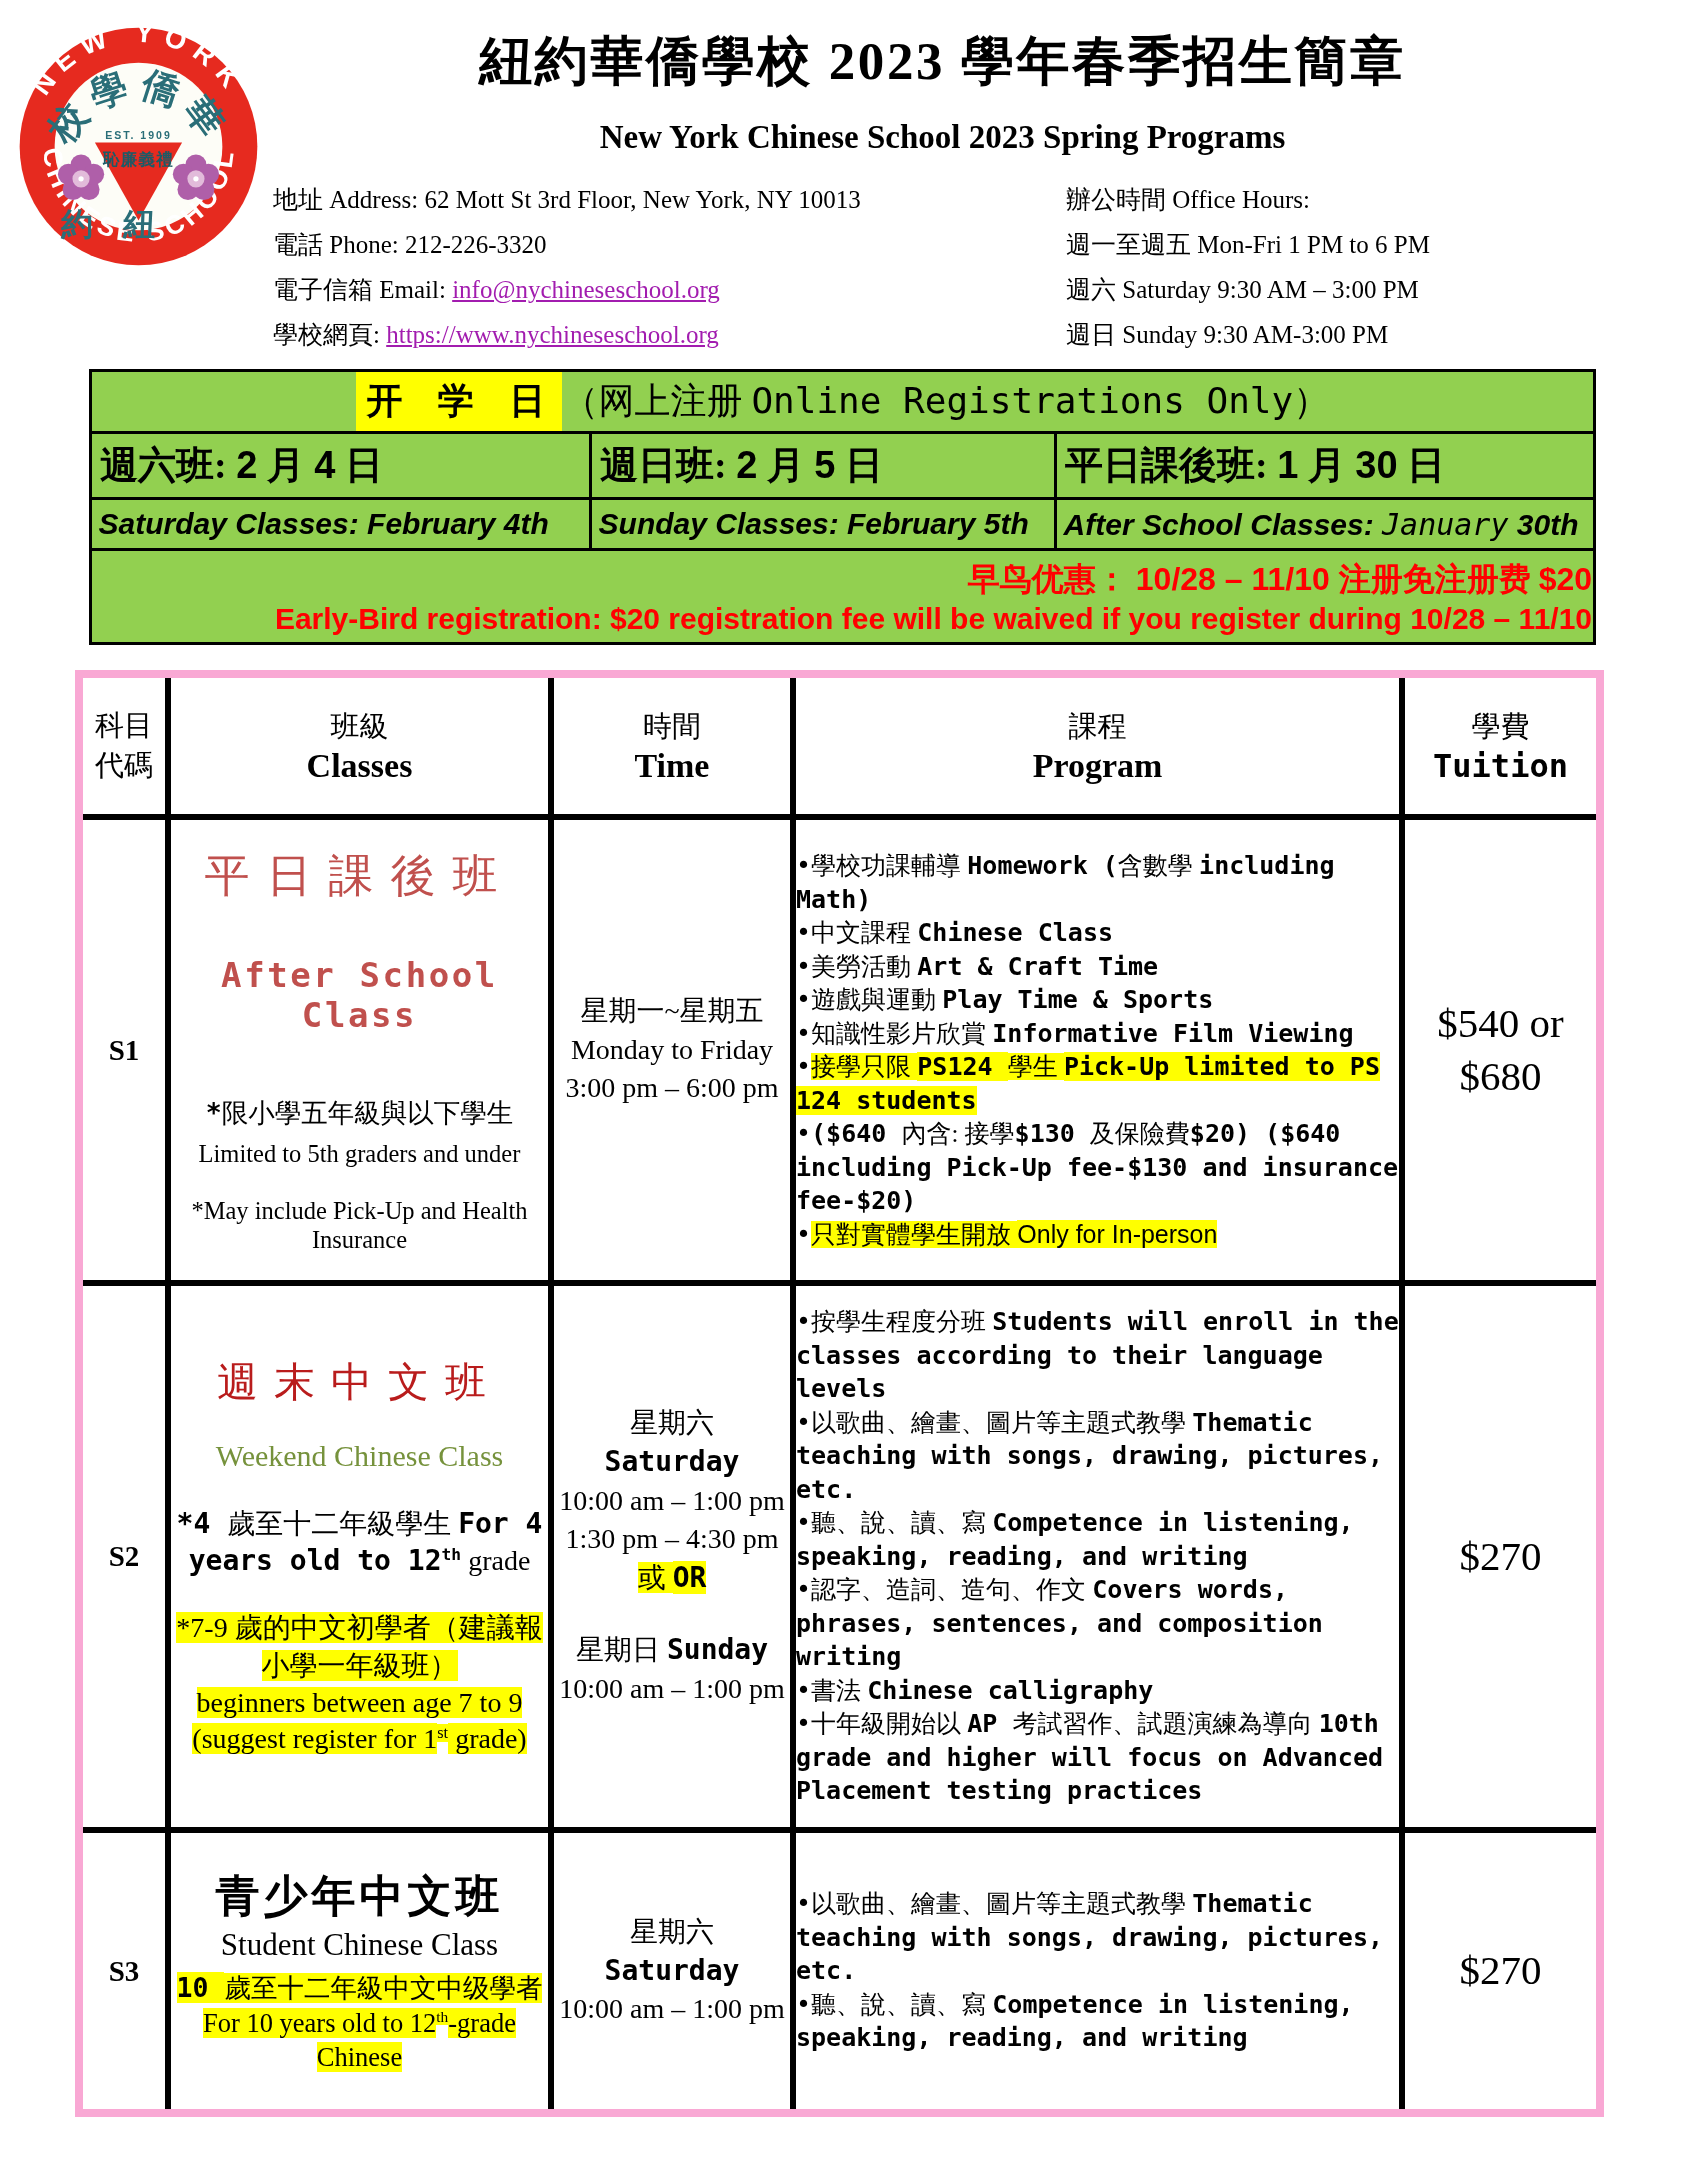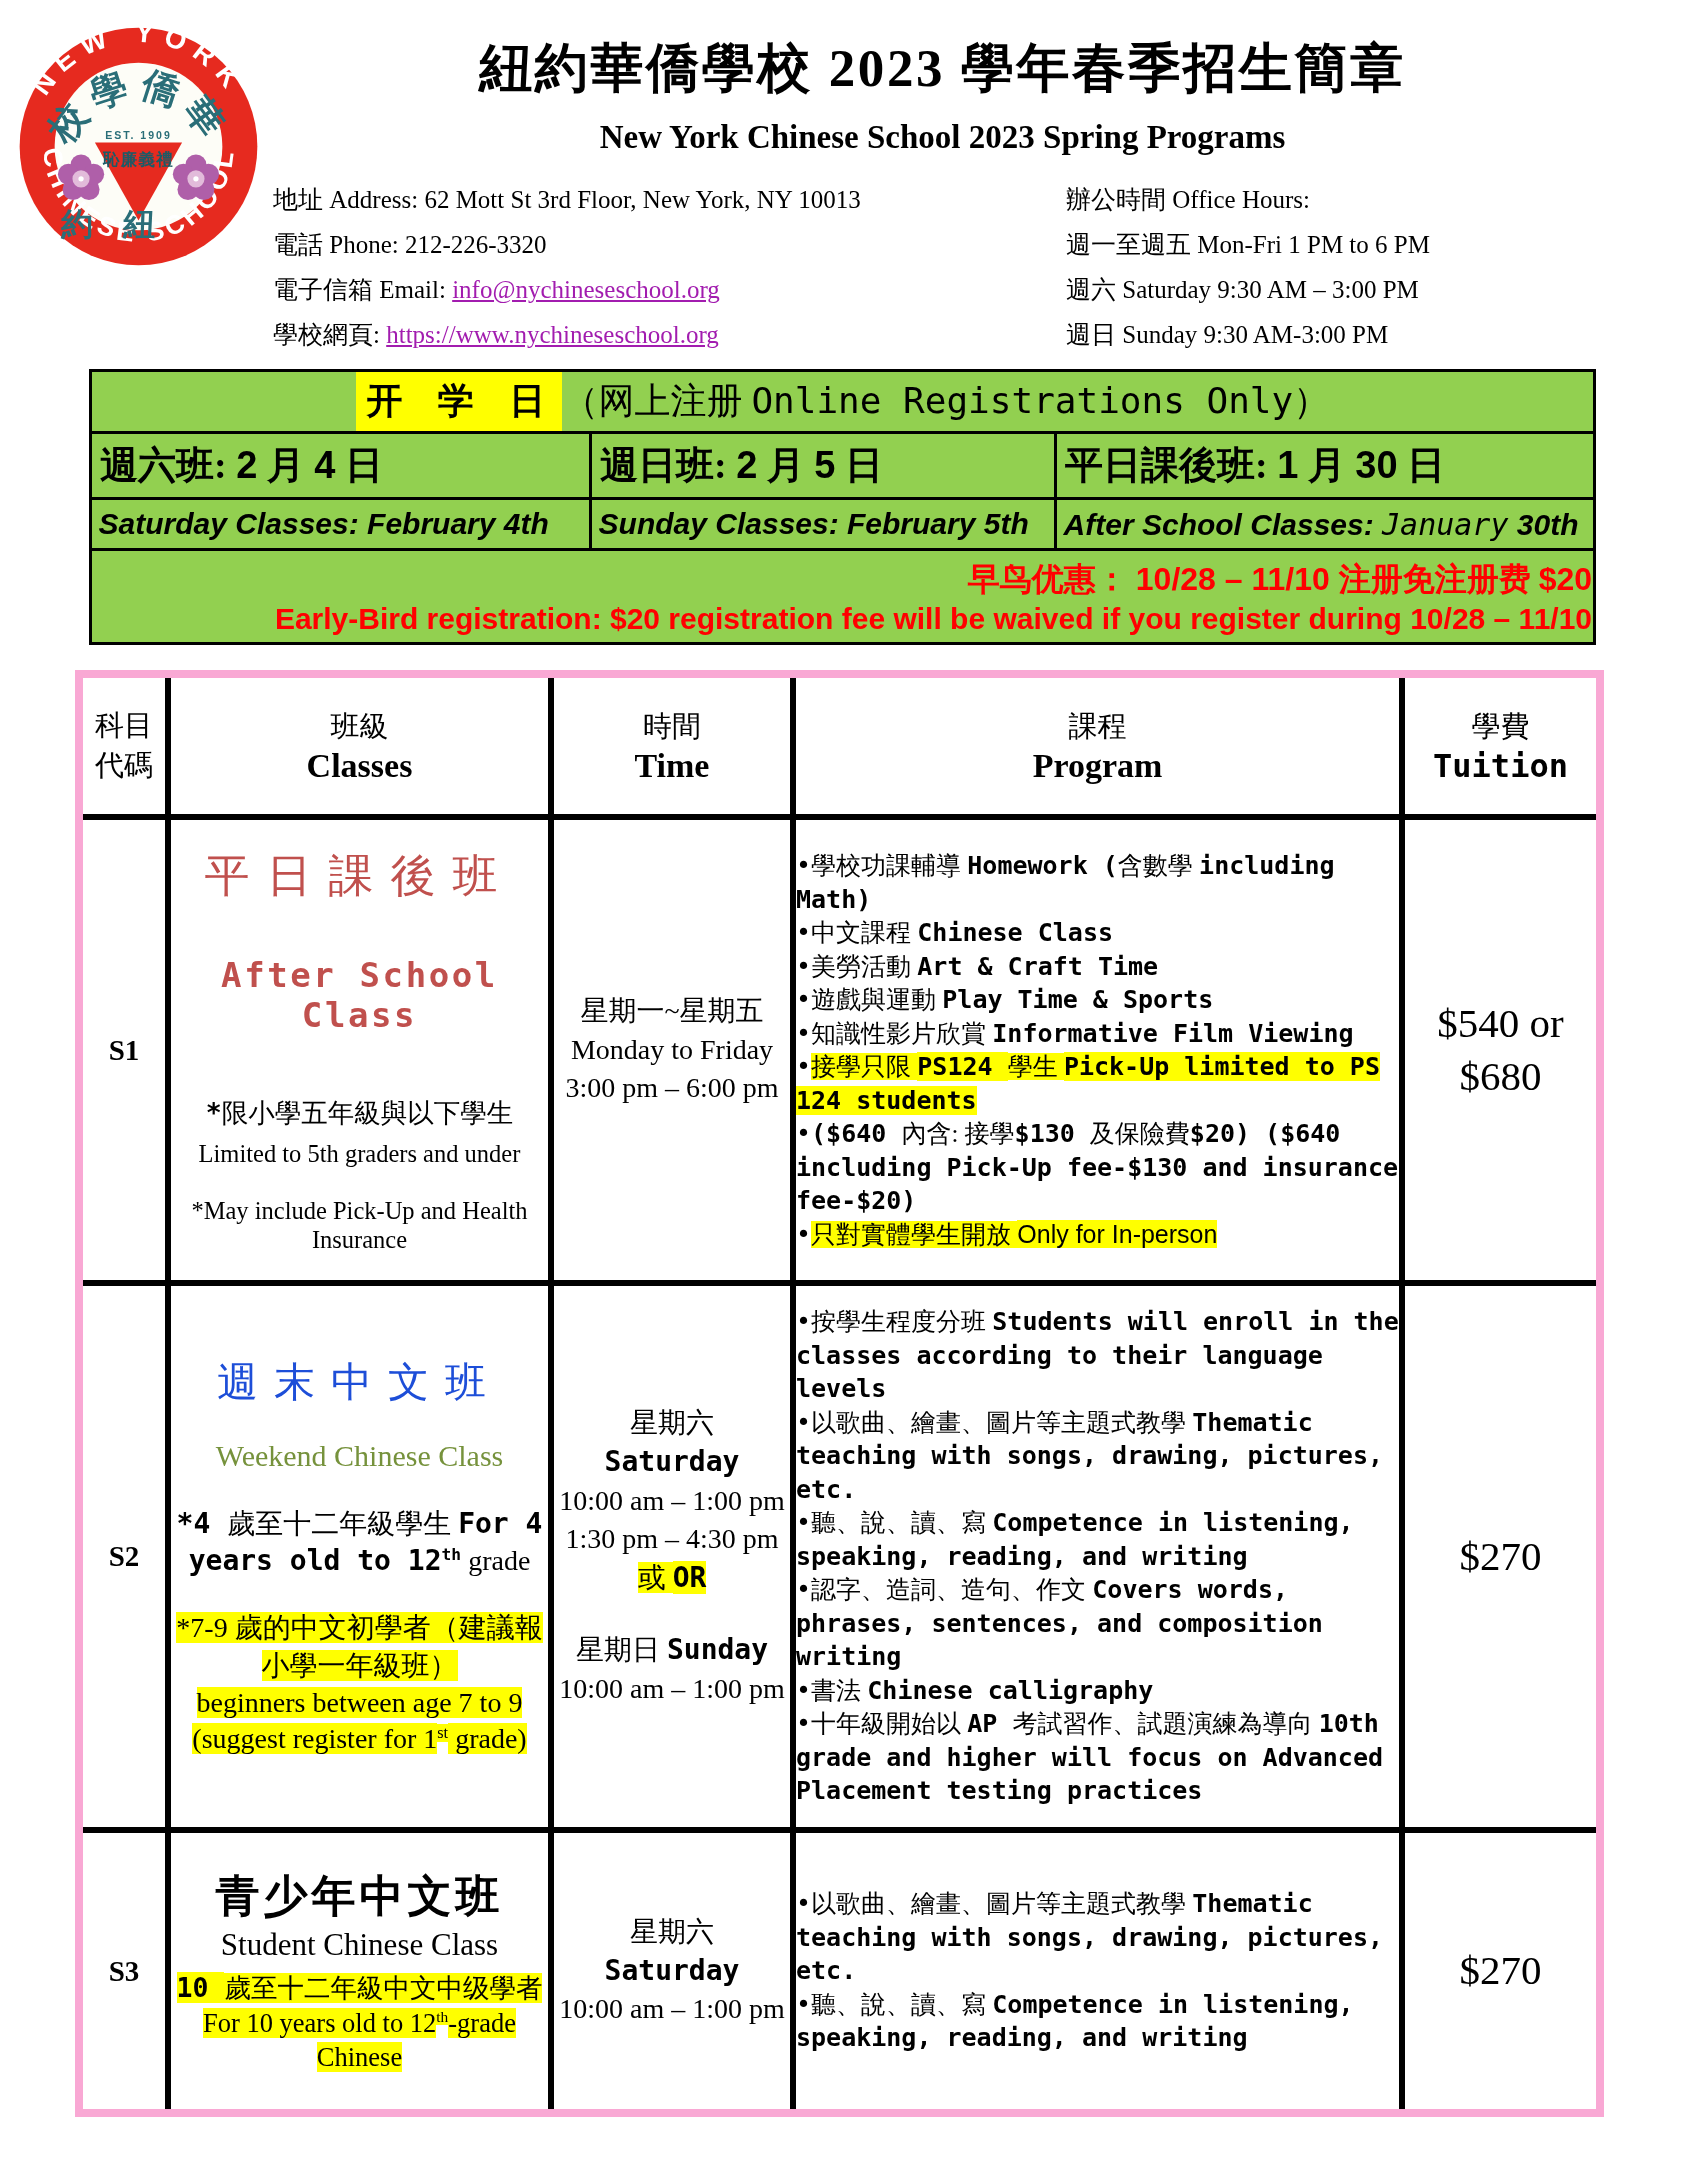--- a/index.html
+++ b/index.html
@@ -1,21 +1,21 @@
 <!DOCTYPE html>
 <html style="font-size:10.6px"><head>
 <meta charset="utf-8">
 <style>
   html,body{margin:0;padding:0;background:#fff;}
   .page{position:relative;width:1687px;height:2183px;background:#ffffff;overflow:hidden;
         font-family:"Liberation Serif",serif;color:#000;}
 
   
   .logo{position:absolute;left:17px;top:25px;width:243px;height:243px;}
-  .title{position:absolute;left:198px;top:33px;width:1489px;text-align:center;
+  .title{position:absolute;left:198px;top:26px;width:1489px;text-align:center;
          font-weight:bold;font-size:53px;letter-spacing:2.6px;}
   .subtitle{position:absolute;left:198px;top:119px;width:1489px;text-align:center;
             font-weight:bold;font-size:33px;}
   .contact{position:absolute;left:273px;top:177px;font-size:25px;line-height:45px;}
   .office{position:absolute;left:1066px;top:177px;font-size:25px;line-height:45px;}
   a{color:#a21caf;text-decoration:underline;}
 
   
   .zh{font-family:"Liberation Serif",serif;}
   .zhb{font-family:"Liberation Serif",serif;font-weight:bold;}
@@ -60,21 +60,21 @@
   .pline{font-size:25px;line-height:1.34;}
   .tuition{text-align:center;}
   .tuline{font-size:41px;line-height:1.3;}
 
   
   .s1-zh{font-size:45px;letter-spacing:17px;color:#C0504D;}
   .s1-en{font-size:34px;color:#C0504D;margin-top:49px;letter-spacing:2.6px;font-weight:bold;}
   .s1-n1{margin-top:60px;font-size:26.5px;}
   .s1-n2{margin-top:9.3px;font-size:24.5px;}
   .s1-n3{margin-top:29px;font-size:24.5px;line-height:1.15;}
-  .s2-zh{font-size:41px;letter-spacing:16px;color:#1d4ed8;}
+  .s2-zh{font-size:41px;letter-spacing:16px;color:#b91c1c;}
   .s2-en{font-size:30px;color:#76923C;margin-top:29px;}
   .s2-note{margin-top:33px;font-size:28px;line-height:1.3;}
   .s2-hl{margin-top:30px;font-size:28px;line-height:1.35;}
   .s2-hl2{font-size:28px;line-height:1.3;}
   .s3-zh{font-size:44px;font-weight:bold;letter-spacing:4px;}
   .s3-en{font-size:31px;margin-top:1px;}
   .s3-hl{margin-top:8px;font-size:26.5px;line-height:1.3;}
   .s3-hl2{font-size:26.5px;line-height:1.3;}
 </style>
 </head>

